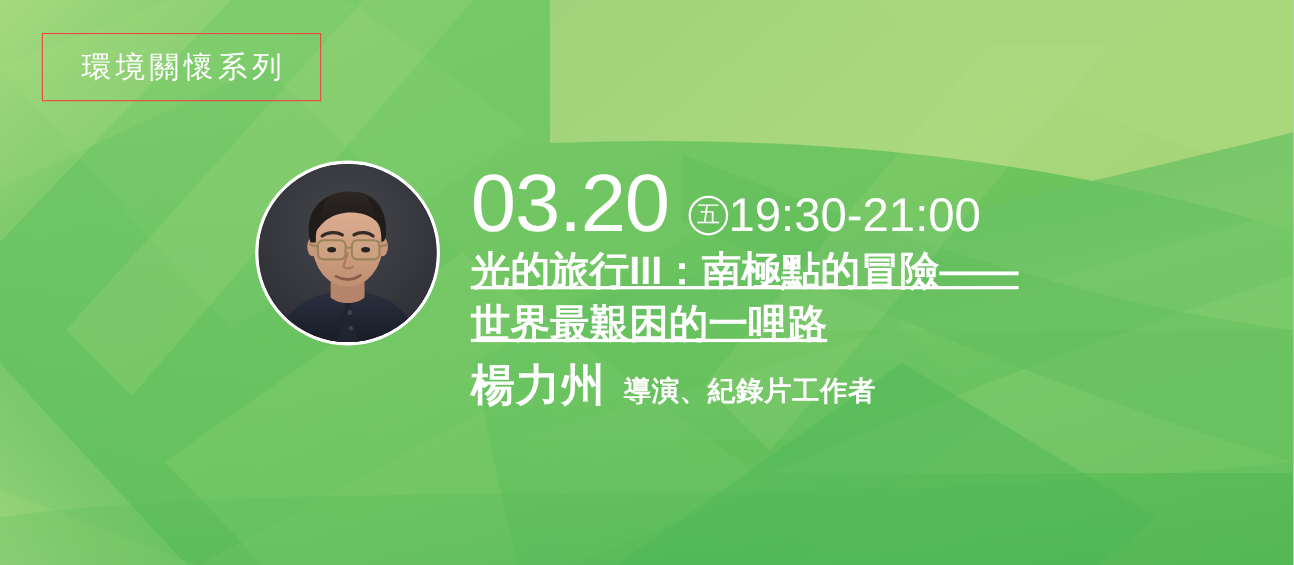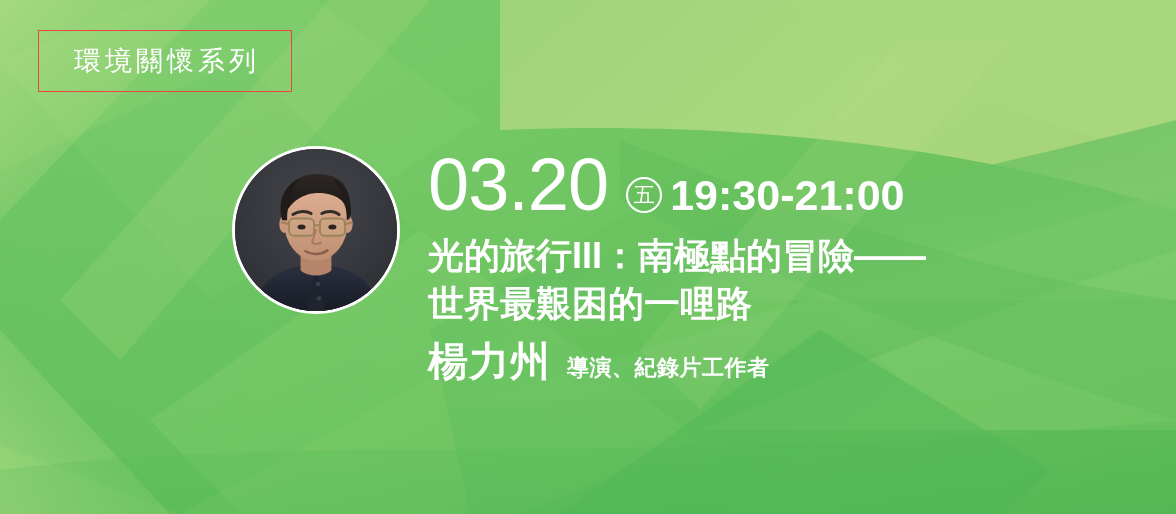--- a/index.html
+++ b/index.html
@@ -106,33 +106,33 @@
     font-size: 21px;
     line-height: 1;
     margin-left: 18px;
     position: relative;
     top: -8px;
     flex: none;
   }
   .time-range {
     color: #ffffff;
     font-size: 43px;
-    font-weight: 700;
+    font-weight: 400;
     line-height: 43px;
-    margin-left: 8px;
+    margin-left: 0;
     letter-spacing: 0px;
   }
 
   .talk-title {
-    margin-top: 10px;
     color: #ffffff;
     font-size: 36px;
     font-weight: 700;
     line-height: 48px;
     letter-spacing: 0px;
+    text-decoration: underline;
   }
   .talk-title .tline {
     display: block;
     white-space: nowrap;
   }
 
   .speaker-row {
     margin-top: 11px;
     display: flex;
     align-items: baseline;
@@ -140,21 +140,21 @@
   }
   .speaker-name {
     color: #ffffff;
     font-size: 40px;
     font-weight: 700;
     line-height: 44px;
     letter-spacing: 1px;
   }
   .speaker-role {
     color: #ffffff;
-    font-size: 22px;
+    font-size: 25px;
     font-weight: 700;
     line-height: 30px;
     margin-left: 16px;
     letter-spacing: 0.5px;
   }
 </style>
 </head>
 <body>
 
 <div class="banner">

